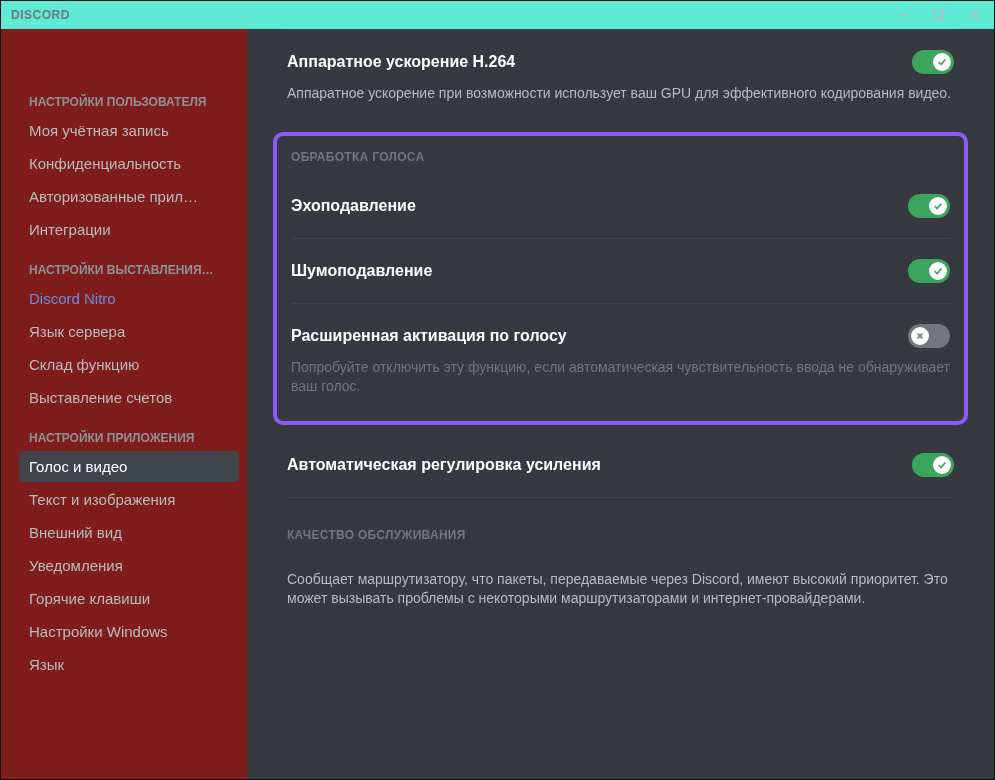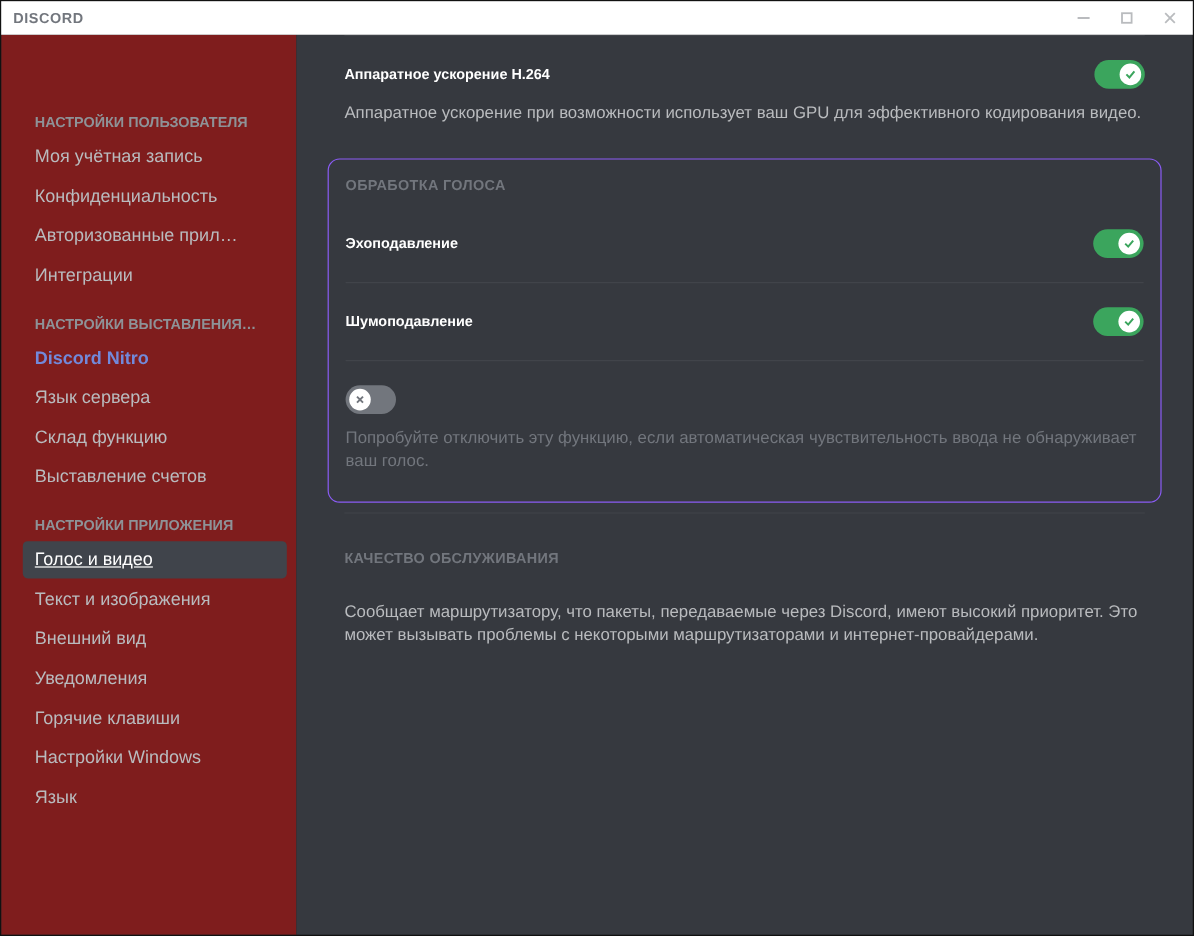--- a/index.html
+++ b/index.html
@@ -12,21 +12,21 @@
   color: #dcddde;
 }
 .app-window {
   display: flex;
   flex-direction: column;
   height: 100%;
   border: 1px solid #111;
 }
 .titlebar {
   height: 28px;
-  background: #ffffff;
+  background: #5eead4;
   display: flex;
   align-items: center;
   padding: 0 10px;
   flex-shrink: 0;
 }
 .titlebar-title {
   color: #72767d;
   font-size: 12px;
   font-weight: 700;
   letter-spacing: 0.5px;
@@ -77,40 +77,39 @@
   border-radius: 4px;
   cursor: pointer;
   white-space: nowrap;
   overflow: hidden;
   text-overflow: ellipsis;
   margin-bottom: 2px;
 }
 .sidebar-item.active {
   background: #40444b;
   color: #fff;
-  text-decoration: underline;
-}
-.sidebar-item.nitro { color: #7289da; font-weight: bold; }
+}
+.sidebar-item.nitro { color: #7289da; }
 .content {
   flex: 1;
   background: #36393f;
   padding: 0 40px 40px 40px;
   overflow-y: auto;
 }
 .setting-row {
   padding: 20px 0;
 }
 .setting-head {
   display: flex;
   align-items: center;
   justify-content: space-between;
 }
 .setting-title {
   color: #fff;
-  font-size: 12px;
+  font-size: 16px;
   font-weight: 600;
 }
 .setting-desc {
   color: #b9bbbe;
   font-size: 14px;
   margin-top: 10px;
   line-height: 1.4;
 }
 .setting-desc.muted { color: #72767d; }
 .section-header {
@@ -144,21 +143,21 @@
   background: #fff;
   display: flex;
   align-items: center;
   justify-content: center;
 }
 .toggle.on .thumb { right: 3px; }
 .toggle.off .thumb { left: 3px; }
 .toggle.on .thumb svg { stroke: #3ba55d; }
 .toggle.off .thumb svg { stroke: #72767d; }
 .highlight-box {
-  border: 1px solid #8b5cf6;
+  border: 4px solid #8b5cf6;
   border-radius: 10px;
   padding: 0 14px 4px 14px;
   margin: 8px -14px 8px -14px;
 }
 .highlight-box .section-header { margin-top: 14px; }
 </style>
 </head>
 <body>
 
 <div class="app-window">
@@ -253,32 +252,45 @@
                     <path d="M2 6 L5 9 L10 3" stroke-width="2"></path>
                   </svg>
                 </div>
             </div>
           </div>
         </div>
         <div class="divider"></div>
 
         <div class="setting-row">
           <div class="setting-head">
+            <div class="setting-title">Расширенная активация по голосу</div>
             <div class="toggle off">
               <div class="thumb">
                   <svg width="10" height="10" viewBox="0 0 12 12" fill="none">
                     <path d="M3 3 L9 9 M9 3 L3 9" stroke-width="2"></path>
                   </svg>
                 </div>
             </div>
           </div>
           <div class="setting-desc muted">Попробуйте отключить эту функцию, если автоматическая чувствительность ввода не обнаруживает ваш голос.</div>
         </div>
       </div>
 
+      <div class="setting-row">
+        <div class="setting-head">
+          <div class="setting-title">Автоматическая регулировка усиления</div>
+          <div class="toggle on">
+            <div class="thumb">
+                <svg width="10" height="10" viewBox="0 0 12 12" fill="none">
+                  <path d="M2 6 L5 9 L10 3" stroke-width="2"></path>
+                </svg>
+              </div>
+          </div>
+        </div>
+      </div>
       <div class="divider"></div>
 
       <div class="section-header">КАЧЕСТВО ОБСЛУЖИВАНИЯ</div>
       <div class="setting-row" style="padding-top:8px">
         <div class="setting-desc">Сообщает маршрутизатору, что пакеты, передаваемые через Discord, имеют высокий приоритет. Это может вызывать проблемы с некоторыми маршрутизаторами и интернет-провайдерами.</div>
       </div>
 
     </div>
   </div>
 </div>

